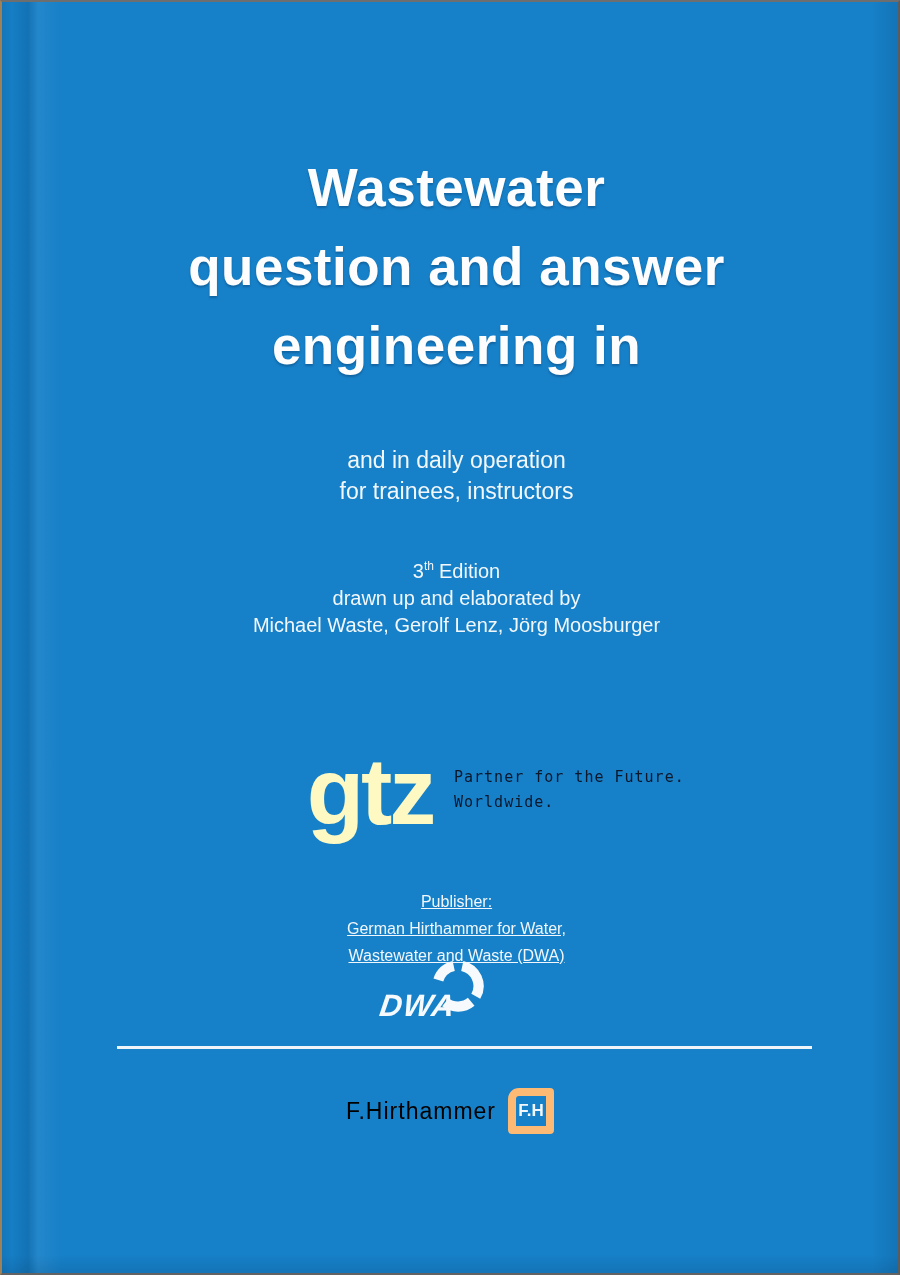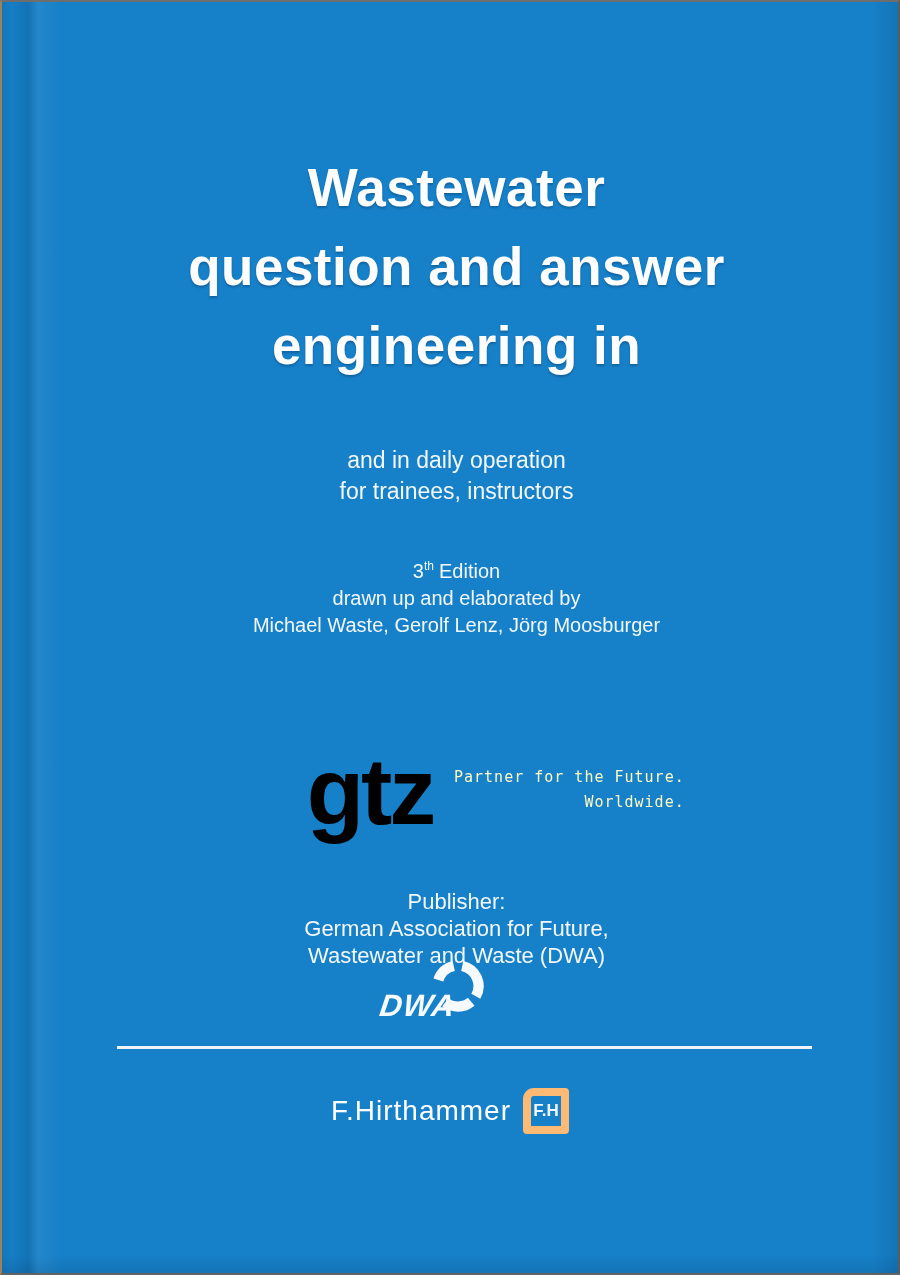--- a/index.html
+++ b/index.html
@@ -85,39 +85,40 @@
   .gtz-logo {
     position: absolute;
     left: 298px;
     top: 0;
     width: 140px;
     text-align: center;
     font-size: 94px;
     font-weight: bold;
     line-height: 1.1;
     letter-spacing: -3px;
-    color: #000000;
+    color: #fef9c3;
   }
   .gtz-tagline {
     position: absolute;
     left: 452px;
     top: 25px;
-    text-align: right;
+    text-align: left;
     font-family: "DejaVu Sans Mono", monospace;
     font-size: 15px;
     line-height: 25px;
     letter-spacing: 1px;
-    color: #fef9c3;
+    color: #0f172a;
   }
 
   .publisher-block {
     top: 886px;
-    font-size: 22px;
+    font-size: 16px;
     line-height: 27px;
     color: #f2f7fb;
+    text-decoration: underline;
   }
 
   .dwa-group {
     position: absolute;
     left: 368px;
     top: 956px;
     width: 170px;
     height: 68px;
   }
   .dwa-ring { position: absolute; left: 60px; top: 0; }
@@ -145,24 +146,24 @@
   .imprint-group {
     position: absolute;
     left: 0; right: 0;
     top: 1086px;
     display: flex;
     justify-content: center;
     align-items: center;
     gap: 12px;
   }
   .imprint-name {
-    font-size: 28px;
+    font-size: 23px;
     font-weight: normal;
     letter-spacing: 1px;
-    color: #ffffff;
+    color: #000000;
   }
   .fh-badge {
     width: 30px;
     height: 30px;
     border: 8px solid #fdba74;
     border-radius: 11px 4px 4px 4px;
     display: flex;
     align-items: center;
     justify-content: center;
     font-size: 17px;
@@ -197,21 +198,21 @@
   <div class="gtz-group">
     <div class="gtz-logo">gtz</div>
     <div class="gtz-tagline">
       <div>Partner for the Future.</div>
       <div>Worldwide.</div>
     </div>
   </div>
 
   <div class="centered publisher-block">
     <div>Publisher:</div>
-    <div>German Association for Future,</div>
+    <div>German Hirthammer for Water,</div>
     <div>Wastewater and Waste (DWA)</div>
   </div>
 
   <div class="dwa-group">
     <svg class="dwa-ring" width="56" height="56" viewBox="0 0 60 60">
       <path d="M 34.57 8.48 A 22 22 0 0 1 49.05 41" stroke="#f6fafd" stroke-width="11" fill="none"></path>
       <path d="M 44.14 46.85 A 22 22 0 0 1 16.46 47.34" stroke="#f6fafd" stroke-width="11" fill="none"></path>
       <path d="M 25.43 8.48 A 22 22 0 0 0 8.96 23.57" stroke="#f6fafd" stroke-width="11" fill="none"></path>
     </svg>
     <div class="dwa-text">DWA</div>

